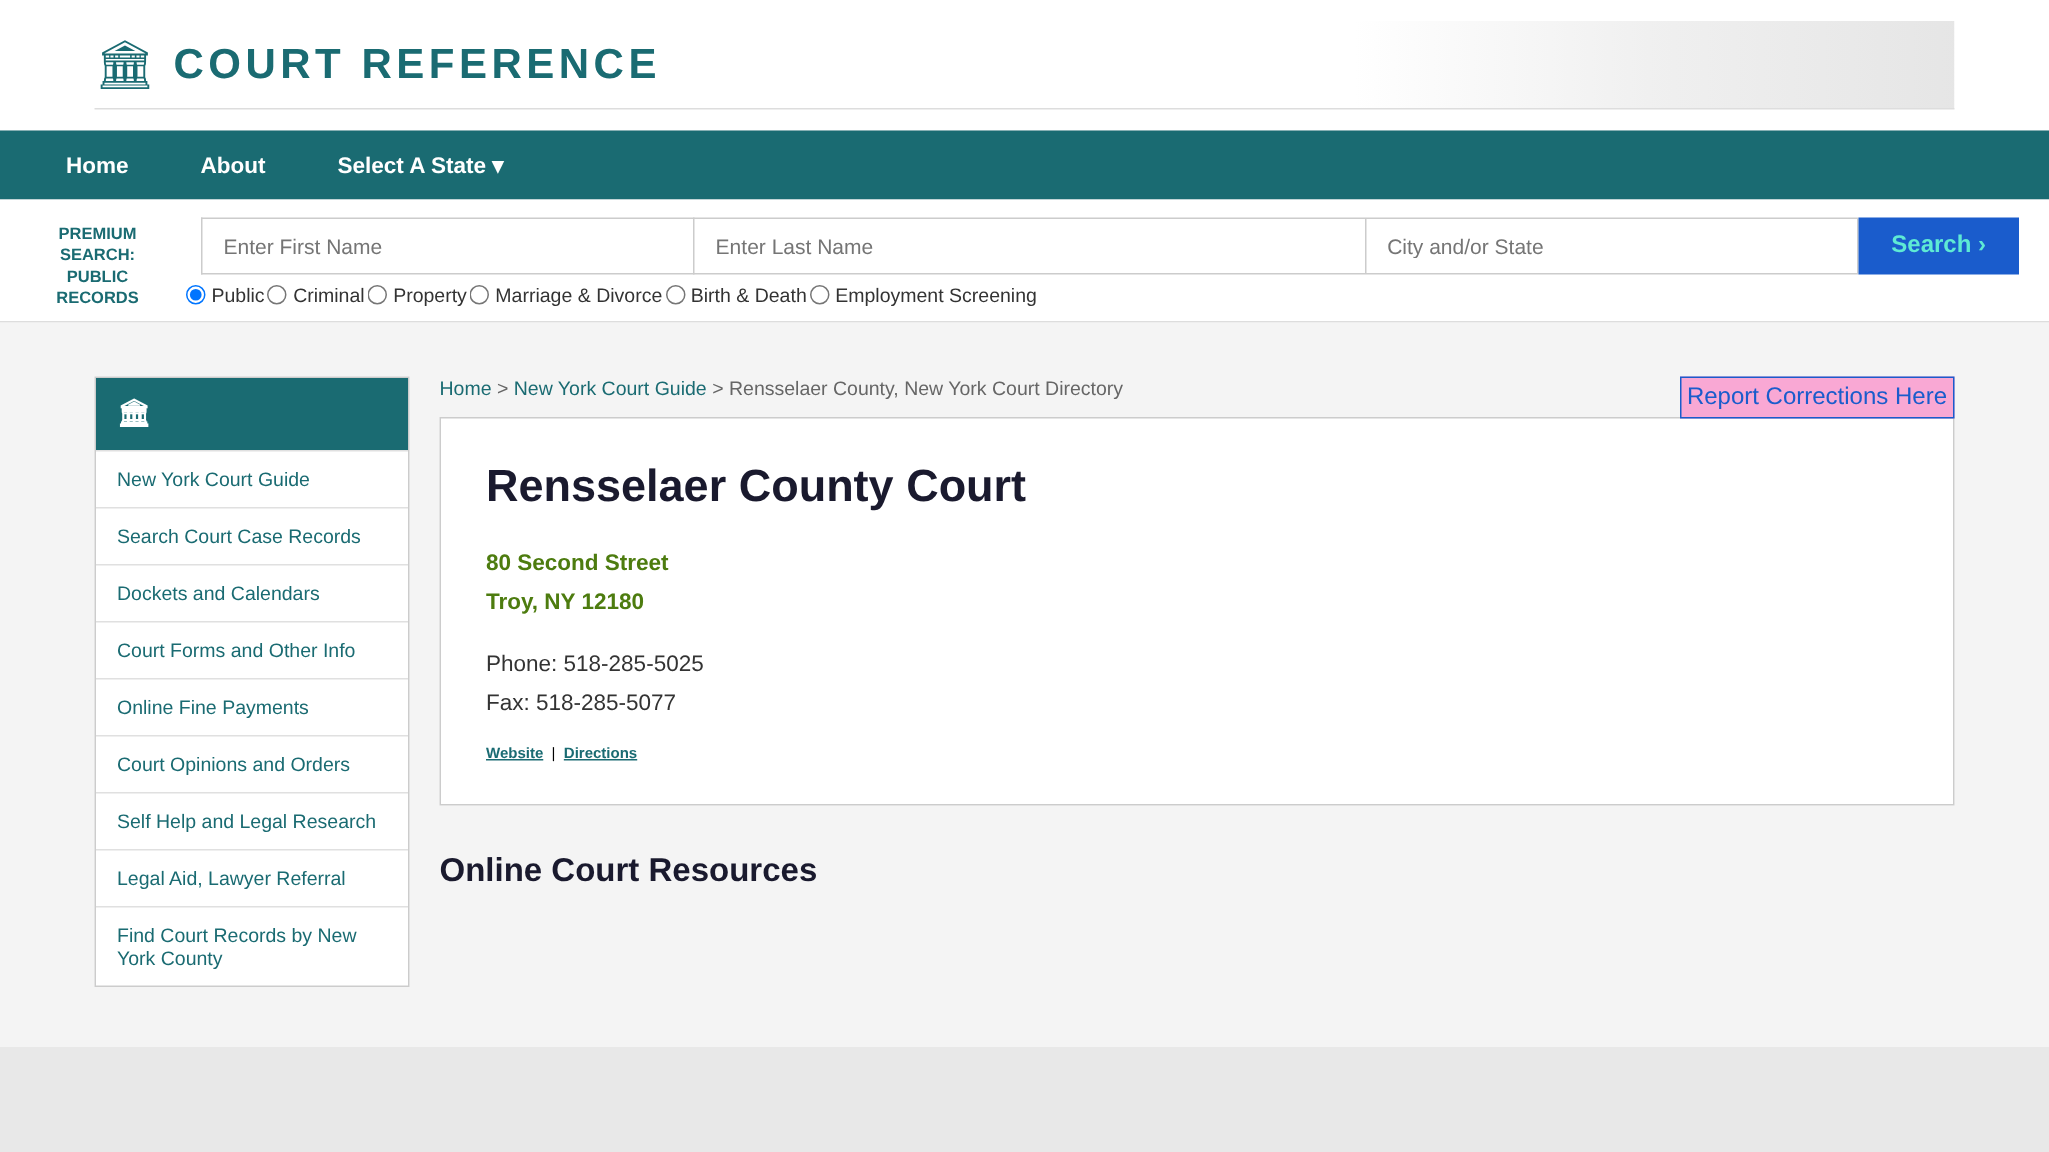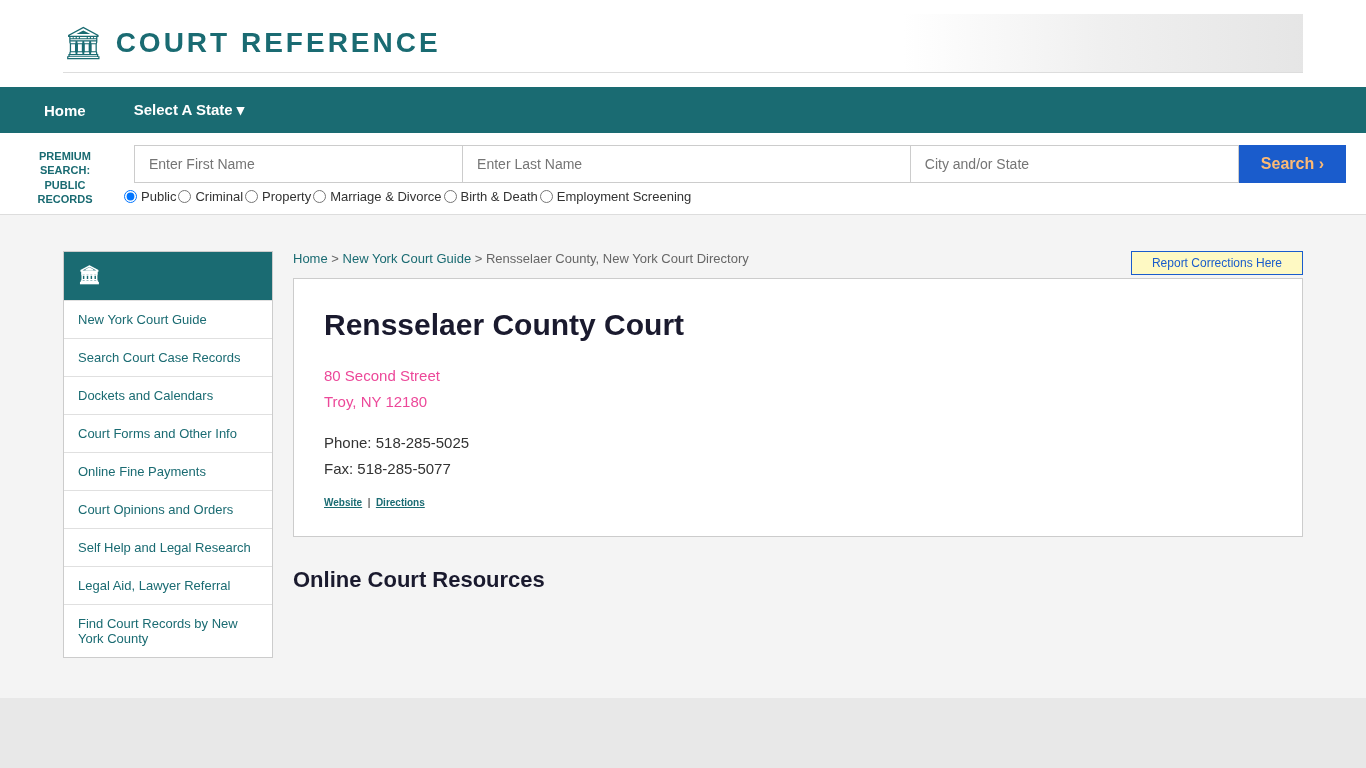--- a/index.html
+++ b/index.html
@@ -86,21 +86,21 @@
       border: 1px solid #ccc;
       padding: 10px 14px;
       font-size: 14px;
       color: #999;
       flex: 1;
     }
     .search-input:first-child { border-right: none; }
     .search-input:nth-child(2) { border-right: none; flex: 1.4; }
     .search-button {
       background: #1a5ccc;
-      color: #fdba74;
+      color: #5eead4;
       border: none;
       padding: 10px 22px;
       font-size: 16px;
       font-weight: bold;
       cursor: pointer;
       display: flex;
       align-items: center;
       gap: 6px;
       white-space: nowrap;
     }
@@ -167,46 +167,47 @@
       color: #666;
       margin-bottom: 12px;
     }
     #breadcrumb a {
       color: #1a6b72;
       text-decoration: none;
     }
 
     #report-btn {
       float: right;
-      font-size: 12px;
+      font-size: 16px;
       color: #1a5ccc;
       border: 1px solid #1a5ccc;
-      padding: 4px 20px;
+      padding: 4px 4px;
       cursor: pointer;
-      background: #fef9c3;
+      background: #f9a8d4;
     }
 
     #court-card {
       background: white;
       border: 1px solid #ccc;
       padding: 28px 30px;
       margin-bottom: 20px;
     }
     .court-title {
       font-size: 30px;
       font-weight: bold;
       color: #1a1a2e;
       margin-bottom: 20px;
       line-height: 1.2;
     }
     .court-address {
       font-size: 15px;
-      color: #ec4899;
+      color: #4d7c0f;
       margin-bottom: 16px;
       line-height: 1.7;
+      font-weight: bold;
     }
     .court-phone {
       font-size: 15px;
       color: #333;
       margin-bottom: 16px;
       line-height: 1.7;
     }
     .court-links {
       font-size: 10px;
     }
@@ -245,20 +246,21 @@
   <div class="header-area">
     <div id="header" style="max-width:1240px;margin:0 auto;padding:10px 0;display:flex;align-items:center;position:relative;">
       <div id="header-bg"></div>
       <span class="logo-icon">🏛</span>
       <span class="logo-text">COURT REFERENCE</span>
     </div>
   </div>
 
   <div id="nav">
     <div class="nav-item">Home</div>
+    <div class="nav-item">About</div>
     <div class="nav-item">Select A State ▾</div>
   </div>
 
   <div id="search-bar" style="background:white;padding:12px 20px 8px 20px;">
     <div class="premium-label">PREMIUM SEARCH: PUBLIC RECORDS</div>
     <div class="search-inputs">
       <div class="search-row">
         <input class="search-input" type="text" placeholder="Enter First Name" style="">
         <input class="search-input" type="text" placeholder="Enter Last Name" style="">
         <input class="search-input" type="text" placeholder="City and/or State" style="">

